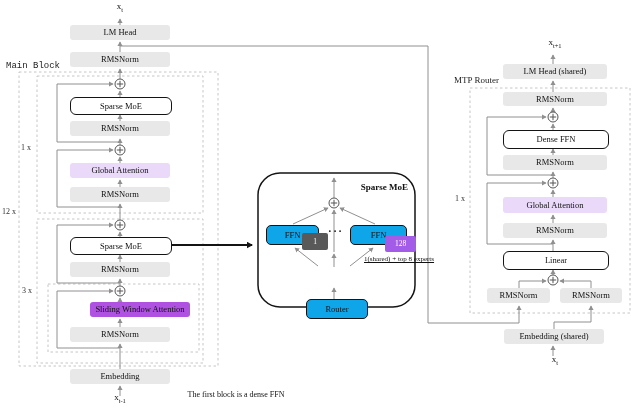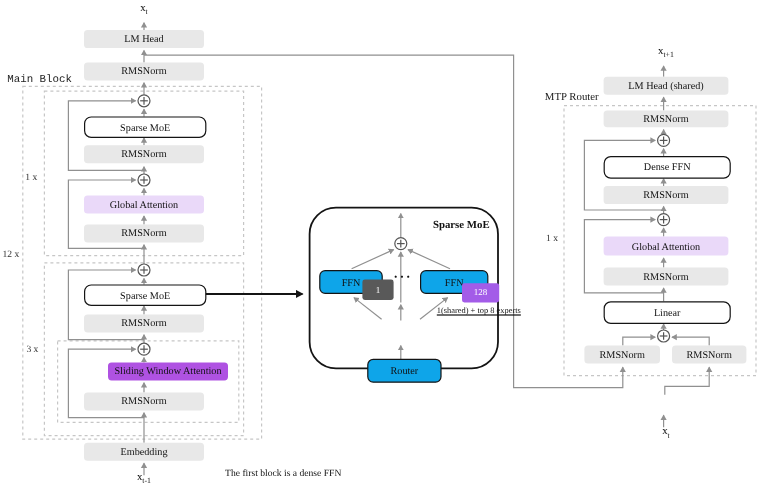--- a/index.html
+++ b/index.html
@@ -163,19 +163,20 @@
   <div class="lbl" style="left:454px;top:76px;">MTP Router</div>
   <div class="box gray" style="left:503px;top:92px;width:104px;height:14px;">RMSNorm</div>
   <div class="box outlined" style="left:503px;top:130px;width:104px;height:17px;">Dense FFN</div>
   <div class="box gray" style="left:503px;top:155px;width:104px;height:15px;">RMSNorm</div>
   <div class="mult" style="left:455px;top:195px;">1 x</div>
   <div class="box attn-light" style="left:503px;top:197px;width:104px;height:16px;">Global Attention</div>
   <div class="box gray" style="left:503px;top:223px;width:104px;height:15px;">RMSNorm</div>
   <div class="box outlined" style="left:503px;top:251px;width:104px;height:17px;">Linear</div>
   <div class="box gray" style="left:487px;top:288px;width:63px;height:15px;">RMSNorm</div>
   <div class="box gray" style="left:560px;top:288px;width:62px;height:15px;">RMSNorm</div>
+  <div class="box gray" style="left:504px;top:329px;width:100px;height:15px;">Embedding (shared)</div>
   <div class="tok" style="left:503px;top:355px;width:104px;"><span>x</span><sub>t</sub></div>
 
   <div class="footnote" style="left:150px;top:390px;width:172px;">
     <div>The first block is a dense FFN</div>
   </div>
 
 </div>
 
 </body></html>

